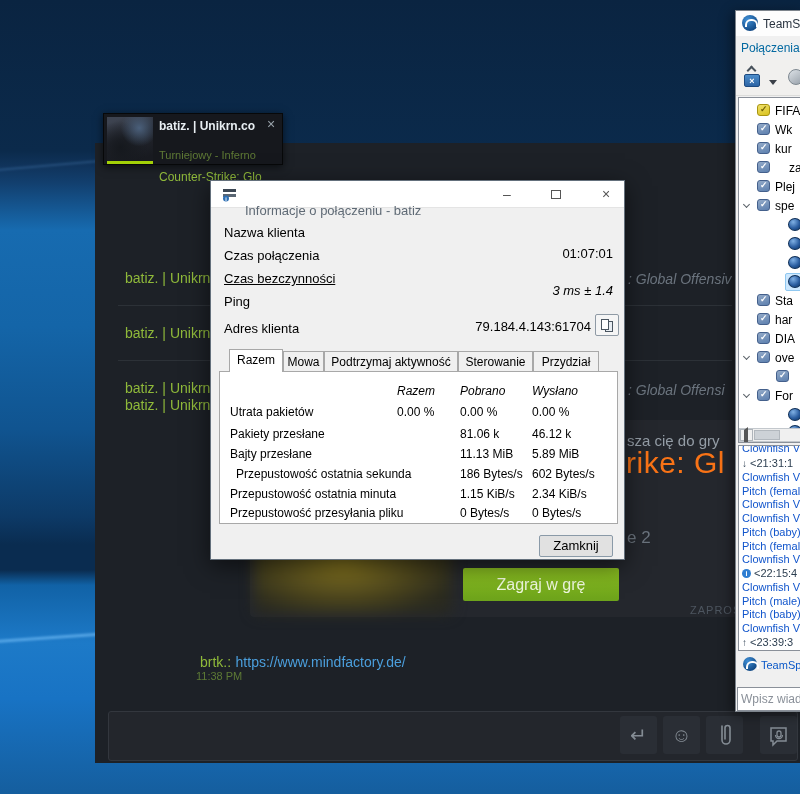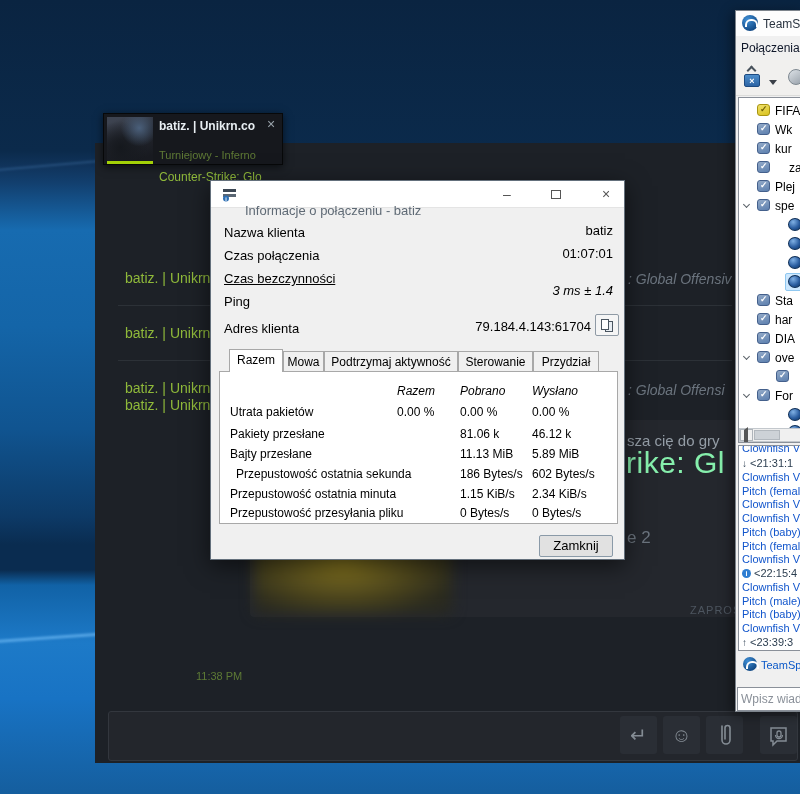--- a/index.html
+++ b/index.html
@@ -16,21 +16,21 @@
   .beam1 { left:-40px; top:632px; width:300px; height:3px; background:rgba(130,200,255,.55); transform:rotate(-4deg); filter:blur(1px); }
   .beam2 { left:-30px; top:160px; width:260px; height:2px; background:rgba(90,150,210,.28); transform:rotate(-5deg); filter:blur(1px); }
 
   
   .steam { left:95px; top:143px; width:705px; height:620px; background:#1d2127; z-index:10; }
   .s-msg { color:#8fb93a; font-size:14px; white-space:nowrap; }
   .s-frag { color:#6b747e; font-size:14px; font-style:italic; white-space:nowrap; }
   .s-div { height:1px; background:#2c3137; }
   .invite-card { background:#24272d; border-radius:4px; }
   .invite-text { color:#949da6; font-size:15px; white-space:nowrap; }
-  .invite-title { color:#86efac; font-size:30px; font-weight:400; white-space:nowrap; letter-spacing:.5px; }
+  .invite-title { color:#f97316; font-size:30px; font-weight:400; white-space:nowrap; letter-spacing:.5px; }
   .invite-sub { color:#6b747e; font-size:17px; white-space:nowrap; }
   .invite-label { color:#4d555f; font-size:11px; letter-spacing:1px; white-space:nowrap; }
   .img-blur { background:
       radial-gradient(ellipse at 45% 45%, rgba(150,130,30,.85), rgba(90,80,25,.55) 55%, rgba(40,40,20,.2) 80%),
       #2a2a22; filter:blur(7px); border-radius:6px; }
   .play-btn { background:linear-gradient(180deg,#8abe21,#6da31b); color:#eef7dd; font-size:16px;
       border:none; border-radius:2px; text-align:center; line-height:33px; cursor:pointer; }
   .brtk-name { color:#8fb93a; font-size:14px; }
   .brtk-link { color:#4b9fdd; font-size:14px; text-decoration:none; }
   .brtk-time { color:#5d7a35; font-size:11px; }
@@ -73,21 +73,21 @@
       font-size:13px; text-align:center; line-height:20px; cursor:pointer; }
 
   
   .ts { left:735px; top:10px; width:70px; height:702px; background:#f0f0f0; z-index:20;
       border:1px solid #7d848c; border-right:none; box-shadow:-3px 3px 12px rgba(0,0,0,.45); }
   .ts-titlebar { left:0; top:0; width:100%; height:25px; background:#fdfdfd; }
   .ts-title { color:#2a3440; font-size:12px; white-space:nowrap; }
   .ts-logo { width:16px; height:16px; border-radius:50%; background:radial-gradient(circle at 35% 30%, #3f8fd6, #124a86 75%); position:relative; }
   .ts-logo::after { content:""; position:absolute; left:3px; top:4px; width:9px; height:6px;
       border:2px solid #fff; border-bottom:none; border-radius:6px 6px 0 0; }
-  .ts-menu { color:#0f172a; font-size:12px; white-space:nowrap; cursor:pointer; }
+  .ts-menu { color:#0369a1; font-size:12px; white-space:nowrap; cursor:pointer; }
   .ts-toolbar { left:0; top:49px; width:100%; height:36px; background:#f1f0ee; border-bottom:1px solid #dcdcda; }
   .tb-dc { width:22px; height:22px; position:relative; cursor:pointer; }
   .tb-dc .chev { position:absolute; left:6px; top:1px; width:7px; height:7px;
       border-left:2px solid #49525c; border-top:2px solid #49525c; transform:rotate(45deg); }
   .tb-dc .box { position:absolute; left:2px; top:8px; width:16px; height:13px; background:linear-gradient(#4e8ecb,#2c64a4);
       border:1px solid #1d4a80; border-radius:2px; color:#fff; font-size:9px; font-weight:bold; text-align:center; line-height:12px; }
   .tb-caret { width:0; height:0; border-left:4px solid transparent; border-right:4px solid transparent; border-top:5px solid #3a4048; cursor:pointer; }
   .tb-away { width:16px; height:16px; border-radius:50%; background:linear-gradient(145deg,#dde2e7,#97a0a9); border:1px solid #7e8890; }
   .ts-panel { background:#fff; border:1px solid #8a9099; overflow:hidden; }
   .ts-row { position:absolute; left:0; height:18px; width:70px; cursor:pointer; }
@@ -136,22 +136,27 @@
   <div class="abs s-msg" style="left:30px; top:237px;">batiz. | Unikrn</div>
   <div class="abs s-frag" style="left:533px; top:239px;">: Global Offensi</div>
   <div class="abs s-msg" style="left:30px; top:254px;">batiz. | Unikrn</div>
 
   <div class="abs invite-card" style="left:155px; top:277px; width:505px; height:197px;">
     <div class="abs img-blur" style="left:4px; top:102px; width:198px; height:92px;"></div>
   </div>
   <div class="abs invite-text" style="left:532px; top:289px;">sza cię do gry</div>
   <div class="abs invite-title" style="left:531px; top:303px;">rike: Gl</div>
   <div class="abs invite-sub" style="left:532px; top:385px;">e 2</div>
+  <div class="abs play-btn" style="left:368px; top:425px; width:156px; height:33px;">Zagraj w grę</div>
   <div class="abs invite-label" style="left:595px; top:461px;">ZAPROSZ</div>
 
+  <div class="abs" style="left:105px; top:510px; white-space:nowrap;">
+    <span class="brtk-name">brtk.:</span>
+    <a class="brtk-link" href="#">https://www.mindfactory.de/</a>
+  </div>
   <div class="abs brtk-time" style="left:101px; top:527px;">11:38 PM</div>
 
   <div class="abs inputbar" style="left:13px; top:568px; width:690px; height:50px;"></div>
   <div class="abs ibtn" style="left:525px; top:573px;">
     <span>↵</span>
   </div>
   <div class="abs ibtn" style="left:568px; top:573px;">
     <span>☺</span>
   </div>
   <div class="abs ibtn" style="left:611px; top:573px;">
@@ -185,21 +190,20 @@
       <circle cx="4" cy="11.5" r="3" fill="#2d6fb4"></circle>
       <text x="4" y="13.6" font-size="5.5" fill="#fff" text-anchor="middle" font-weight="bold">i</text>
     </svg>
     <div class="abs dlg-title" style="left:34px; top:6px;margin-top:16px;">Informacje o połączeniu - batiz</div>
     <div class="abs dlg-ctl" style="left:283px; top:3px;">–</div>
     <div class="abs dlg-ctl" style="left:332px; top:3px;"><span class="dlg-max-box"></span></div>
     <div class="abs dlg-ctl" style="left:382px; top:3px;">×</div>
   </div>
 
   <div class="abs dlg-label" style="left:13px; top:44px;">Nazwa klienta</div>
-  <div class="abs dlg-value" style="left:202px; top:42px; width:200px;">batiz</div>
   <div class="abs dlg-label" style="left:13px; top:67px;">Czas połączenia</div>
   <div class="abs dlg-value" style="left:202px; top:65px; width:200px;">01:07:01</div>
   <div class="abs dlg-label" style="left:13px; top:90px;text-decoration:underline;">Czas bezczynności</div>
   <div class="abs dlg-label" style="left:13px; top:113px;">Ping</div>
   <div class="abs dlg-value" style="left:202px; top:102px; width:200px;font-style:italic;">3 ms ± 1.4</div>
   <div class="abs dlg-label" style="left:13px; top:140px;">Adres klienta</div>
   <div class="abs dlg-value" style="left:180px; top:138px; width:200px;">79.184.4.143:61704</div>
   <div class="abs copy-btn" style="left:384px; top:133px;">
     <span>
       <span class="abs copy-ic2"></span><span class="abs copy-ic1"></span>

